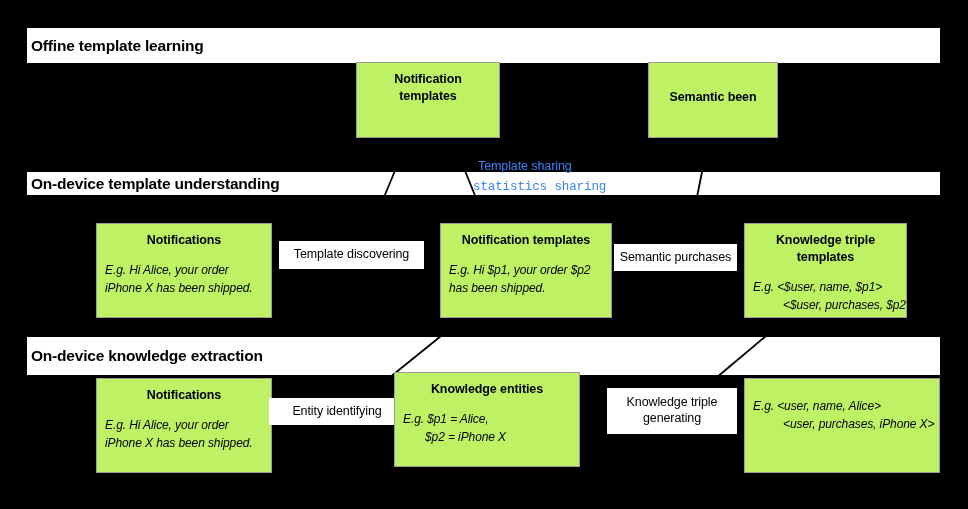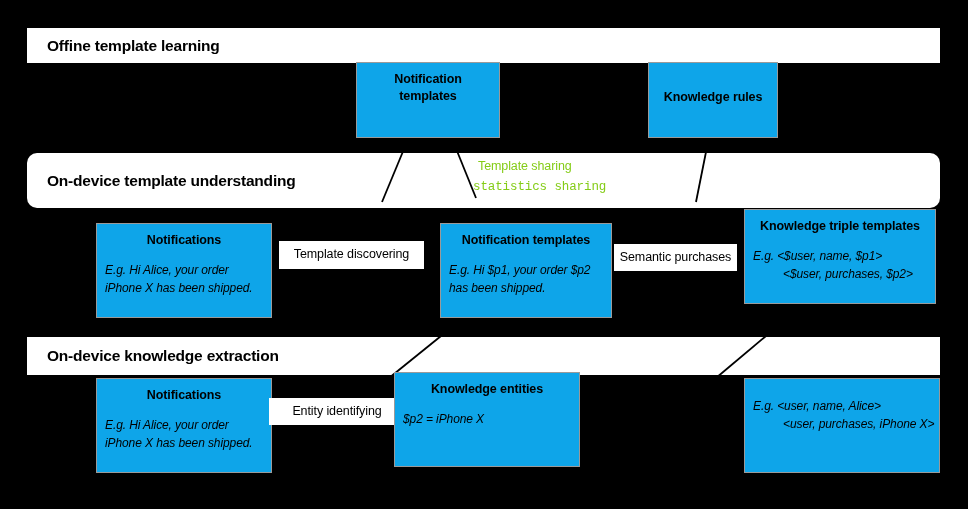--- a/index.html
+++ b/index.html
@@ -17,26 +17,26 @@
   }
   .banner {
     position: absolute;
     background: #ffffff;
     color: #000000;
     display: flex;
     align-items: center;
     font-weight: bold;
     font-size: 15.5px;
     letter-spacing: -0.2px;
-    padding-left: 20px;
+    padding-left: 4px;
     box-sizing: border-box;
   }
   .node {
     position: absolute;
-    background: #0ea5e9;
+    background: #bef264;
     color: #000000;
     border: 1px solid #9a9a9a;
     box-sizing: border-box;
     padding: 6px 8px;
     overflow: hidden;
   }
   .node-title {
     font-weight: bold;
     font-size: 12.5px;
     text-align: center;
@@ -71,21 +71,21 @@
     display: flex;
     align-items: center;
     justify-content: center;
     box-sizing: border-box;
     padding: 2px 4px;
     letter-spacing: -0.1px;
   }
   .share-label {
     position: absolute;
     background: transparent;
-    color: #84cc16;
+    color: #3b82f6;
     font-size: 12.5px;
     line-height: 1.25;
     letter-spacing: -0.1px;
     white-space: nowrap;
   }
   svg.overlay {
     position: absolute;
     left: 0;
     top: 0;
     width: 968px;
@@ -95,21 +95,21 @@
 </style>
 </head>
 <body>
 
 <div id="canvas">
 
   <div class="banner" style="left:27px; top:28px; width:913px; height:35px;">
     <span>Offine template learning</span>
   </div>
 
-  <div class="banner" style="left:27px; top:153px; width:913px; height:55px;border-radius:10px;">
+  <div class="banner" style="left:27px; top:172px; width:913px; height:23px;">
     <span>On-device template understanding</span>
   </div>
 
   <div class="banner" style="left:27px; top:337px; width:913px; height:38px;">
     <span>On-device knowledge extraction</span>
   </div>
 
   <svg class="overlay" viewBox="0 0 968 509">
 
     <line x1="409" y1="137" x2="382" y2="202" stroke="#000000" stroke-width="1.8"></line>
@@ -129,21 +129,21 @@
 
   <div class="node" style="left:356px; top:62px; width:144px; height:76px;">
     <div class="node-title">
       <span>Notification</span><br>
       <span>templates</span>
     </div>
   </div>
 
   <div class="node" style="left:648px; top:62px; width:130px; height:76px;">
     <div class="node-title" style="margin-top:20px;">
-      <span>Knowledge rules</span>
+      <span>Semantic been</span>
     </div>
   </div>
 
   <div class="share-label" style="left:478px; top:159px;">
     <span>Template sharing</span>
   </div>
   <div class="share-label" style="left:473px; top:180px;font-family:Liberation Mono, monospace;">
     <span>statistics sharing</span>
   </div>
 
@@ -164,21 +164,21 @@
     <div class="node-example">
       <span class="ln">E.g. Hi $p1, your order $p2</span>
       <span class="ln">has been shipped.</span>
     </div>
   </div>
 
   <div class="edge-label" style="left:614px; top:244px; width:123px; height:27px;">
     <span>Semantic purchases</span>
   </div>
 
-  <div class="node" style="left:744px; top:209px; width:192px; height:95px;">
+  <div class="node" style="left:744px; top:223px; width:163px; height:95px;">
     <div class="node-title">Knowledge triple templates</div>
     <div class="node-example center-ind">
       <span class="ln">E.g. &lt;$user, name, $p1&gt;</span>
       <span class="ln">&lt;$user, purchases, $p2&gt;</span>
     </div>
   </div>
 
   <div class="node" style="left:96px; top:378px; width:176px; height:95px;">
     <div class="node-title">Notifications</div>
     <div class="node-example">
@@ -187,24 +187,29 @@
     </div>
   </div>
 
   <div class="edge-label" style="left:269px; top:398px; width:136px; height:27px;">
     <span>Entity identifying</span>
   </div>
 
   <div class="node" style="left:394px; top:372px; width:186px; height:95px;">
     <div class="node-title">Knowledge entities</div>
     <div class="node-example indent">
+      <span class="ln">E.g. $p1 = Alice,</span>
       <span class="ln">$p2 = iPhone X</span>
     </div>
   </div>
 
+  <div class="edge-label" style="left:607px; top:388px; width:130px; height:46px; flex-direction:column;">
+    <span>Knowledge triple</span>
+    <span>generating</span>
+  </div>
 
   <div class="node" style="left:744px; top:378px; width:196px; height:95px;">
     <div class="node-example center-ind">
       <span class="ln">E.g. &lt;user, name, Alice&gt;</span>
       <span class="ln">&lt;user, purchases, iPhone X&gt;</span>
     </div>
   </div>
 
 </div>
 

